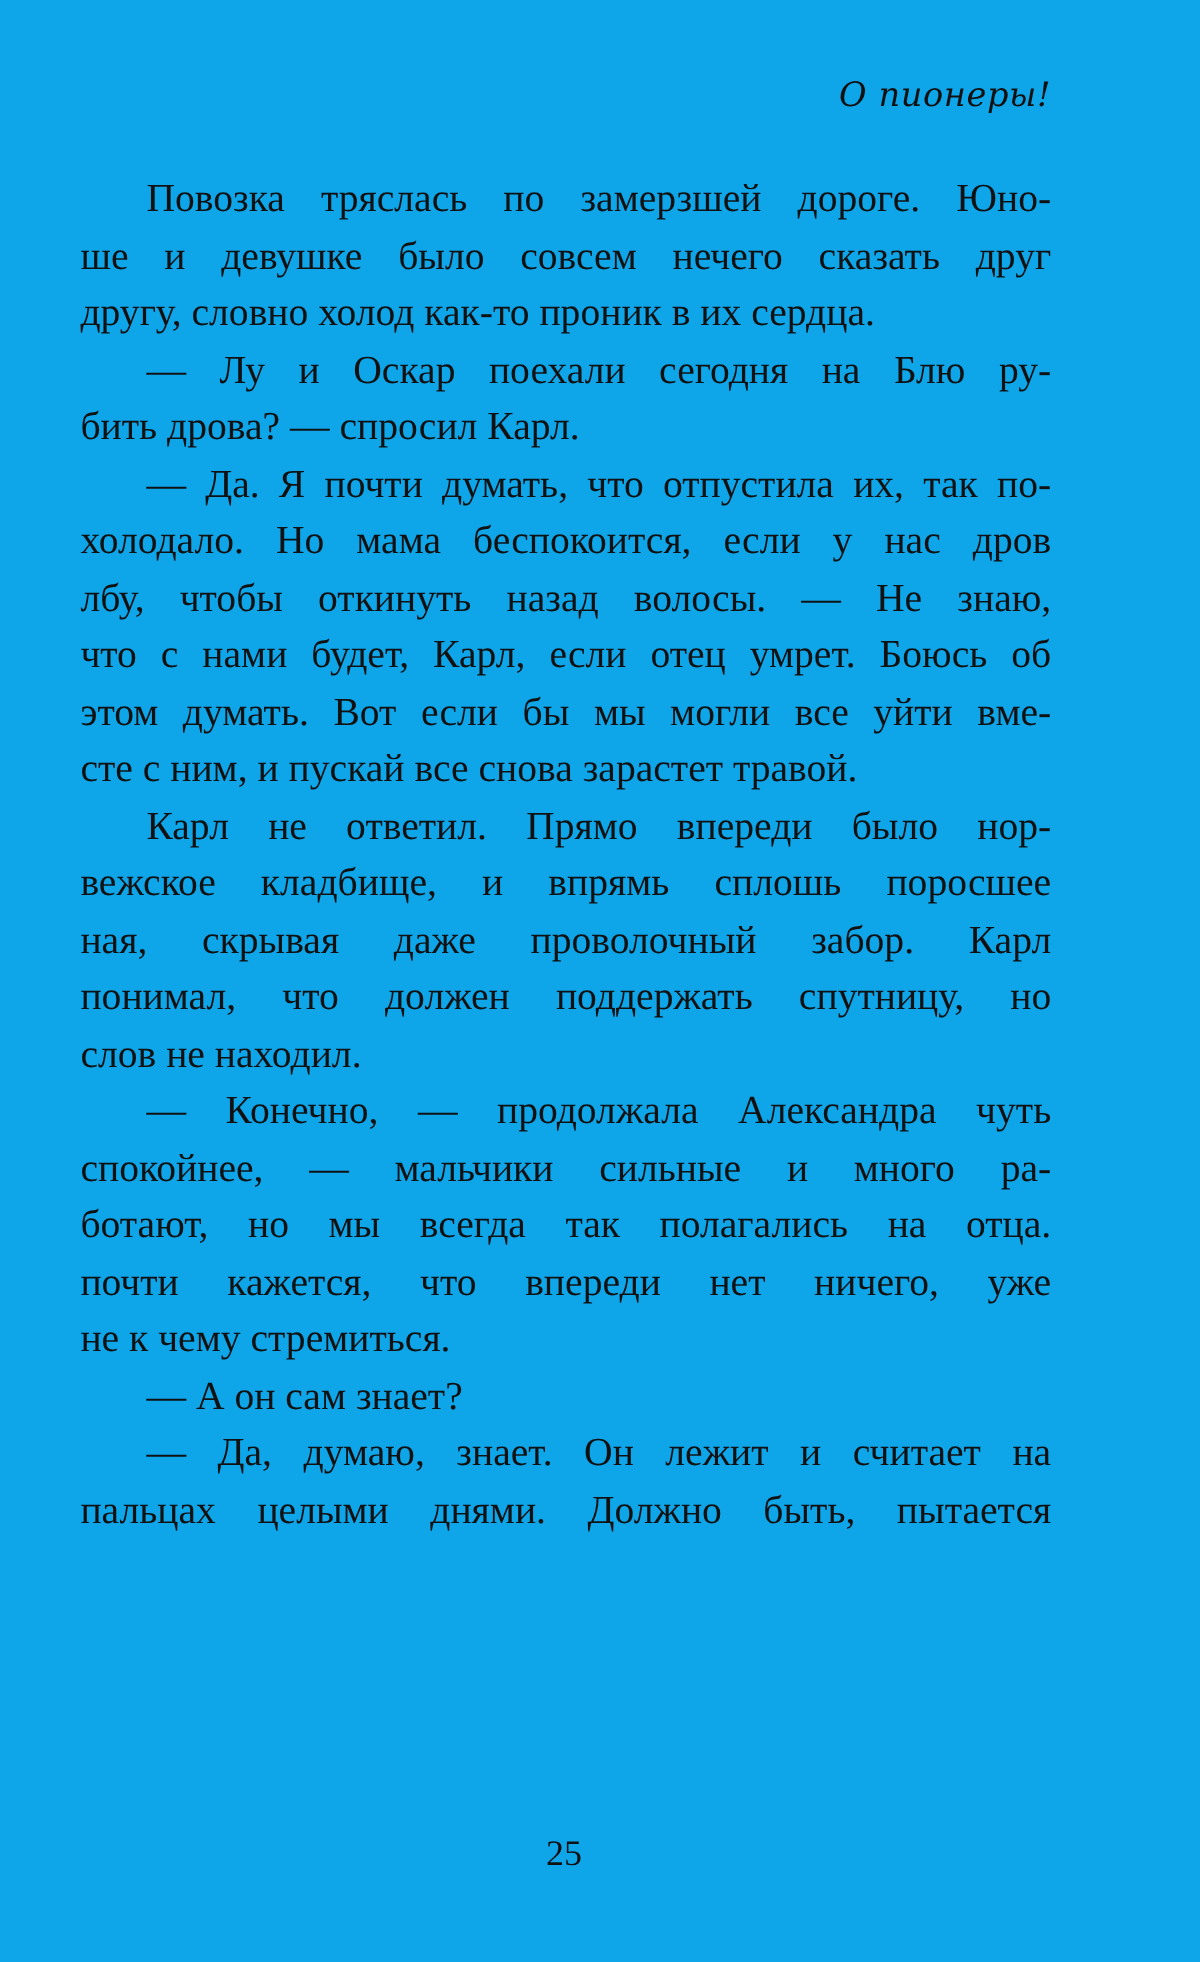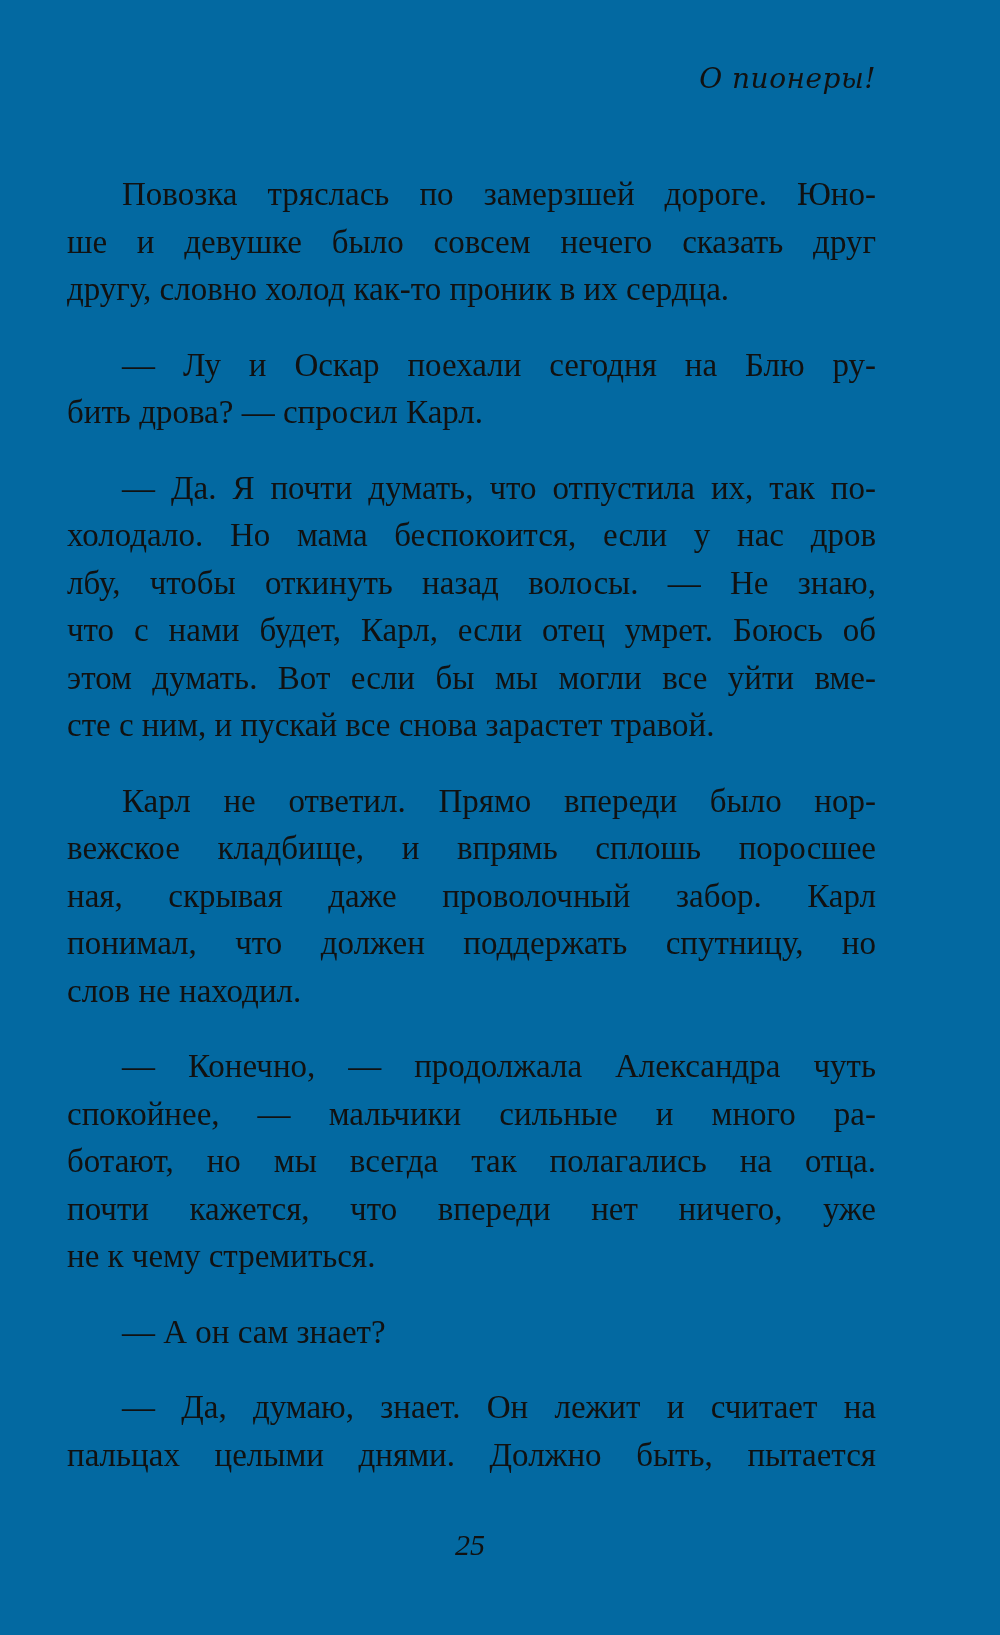--- a/index.html
+++ b/index.html
@@ -1,35 +1,35 @@
 <!DOCTYPE html>
 <html><head>
 <meta charset="utf-8">
 <style>
   html, body { margin: 0; padding: 0; background: #ffffff; }
   body { width: 1000px; height: 1635px; position: relative; overflow: hidden; }
-  .page { position: absolute; left: 0; top: 0; width: 1000px; height: 1635px; background: #0369a1; color: #111; }
+  .page { position: absolute; left: 0; top: 0; width: 1000px; height: 1635px; background: #0ea5e9; color: #111; }
   .running-head {
     position: absolute; top: 62px; right: 124px;
     font-family: "DejaVu Serif", "Liberation Serif", serif;
     font-style: italic; font-size: 28px; color: #111; letter-spacing: 0.5px;
   }
   .body-text {
     position: absolute; left: 67px; top: 143px; width: 809px;
     font-family: "Liberation Serif", serif; font-size: 33px; line-height: 47.5px; color: #111;
   }
   .line {
     display: block; height: 47.5px; white-space: nowrap;
     text-align: justify; text-align-last: justify;
   }
   .line.last { text-align-last: left; }
-  .line.indent { padding-left: 55px; margin-top: 28px; }
+  .line.indent { padding-left: 55px; }
   .page-number {
     position: absolute; top: 1528px; left: 0; width: 940px; text-align: center;
-    font-family: "Liberation Serif", serif; font-style: italic; font-size: 30px; color: #111;
+    font-family: "Liberation Serif", serif; font-size: 30px; color: #111;
   }
 </style>
 </head>
 <body>
 
 <div class="page">
   <div class="running-head">О пионеры!</div>
 
   <div class="body-text">
     <span class="line indent">Повозка тряслась по замерзшей дороге. Юно-</span>

